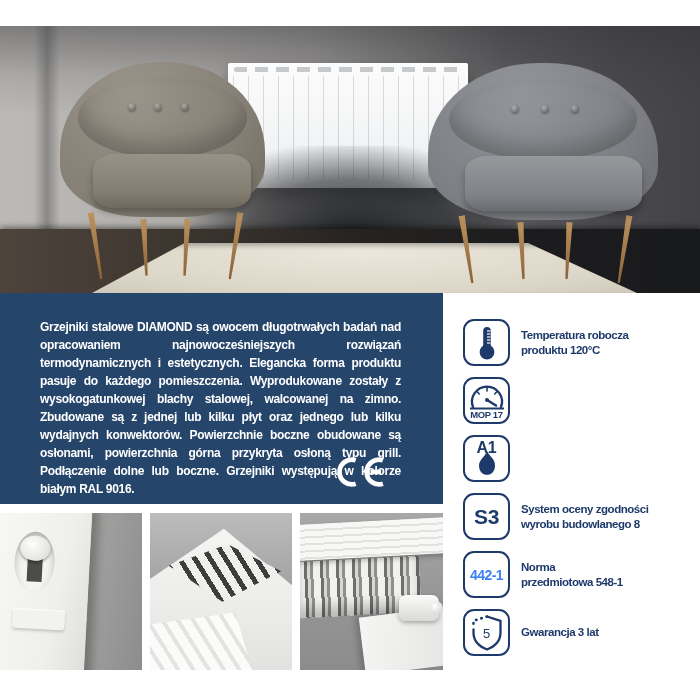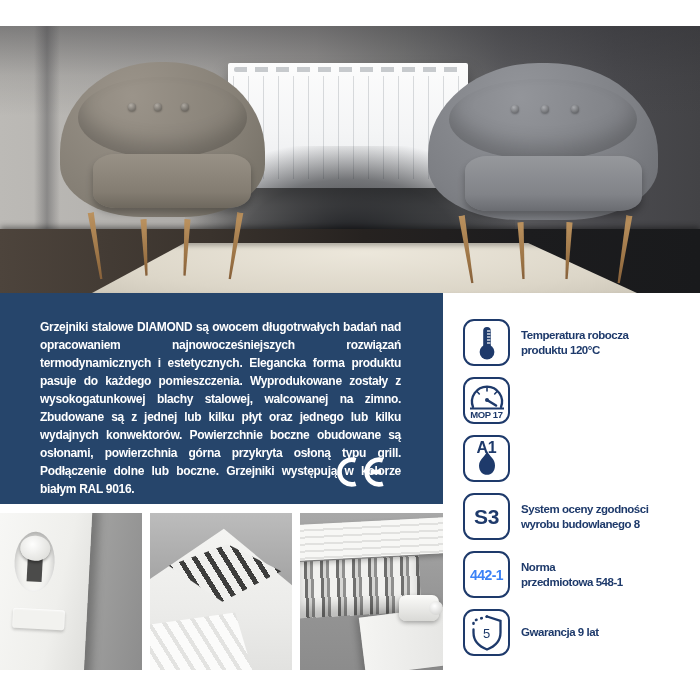--- a/index.html
+++ b/index.html
@@ -257,17 +257,17 @@
     </div>
 
     <div class="feat">
       <div class="feat-icon">
         <svg width="42" height="42" viewBox="0 0 42 42" aria-hidden="true">
           <path d="M21 4.5 L34.5 8.8 V20.5 C34.5 28.8 28.5 34.6 21 37.5 C13.5 34.6 7.5 28.8 7.5 20.5 V17.5" fill="none" stroke="#1e3a6b" stroke-width="2.3" stroke-linecap="round"></path>
           <path d="M21 4.5 L7.5 8.8 V14" fill="none" stroke="#1e3a6b" stroke-width="2.6" stroke-linecap="round" stroke-dasharray="0.5 5"></path>
         </svg>
         <span class="badge-shield">5</span>
       </div>
-      <div class="feat-text">Gwarancja 9 lat</div>
+      <div class="feat-text">Gwarancja 3 lat</div>
     </div>
 
   </div>
 </div>
 
 </body></html>

